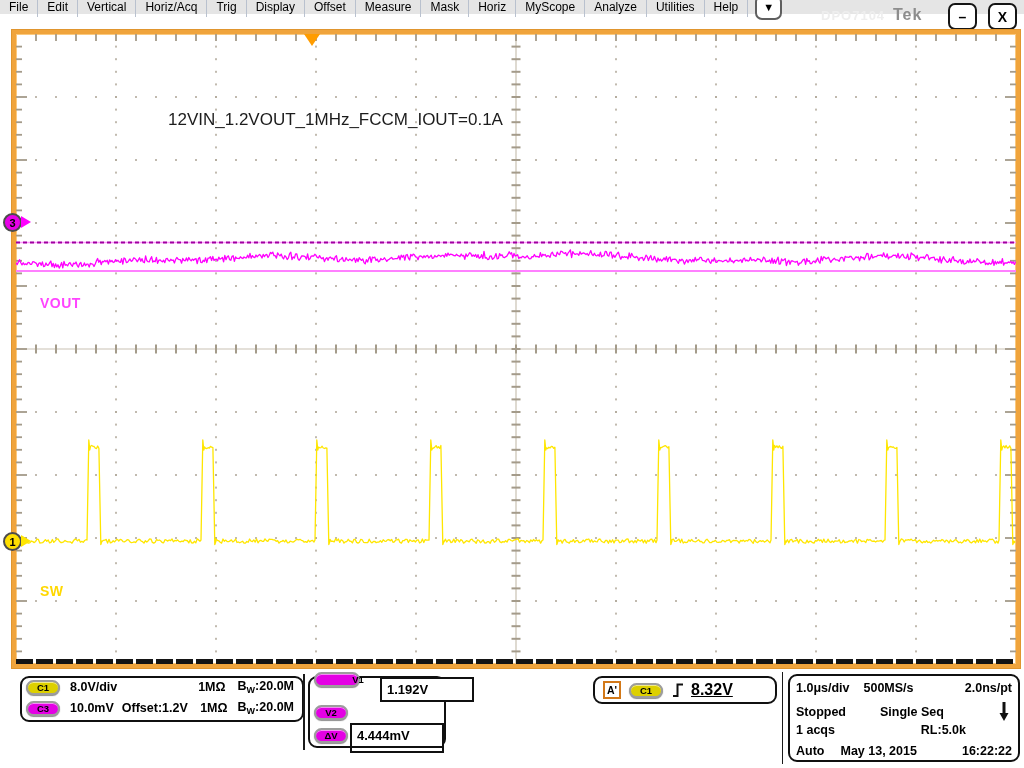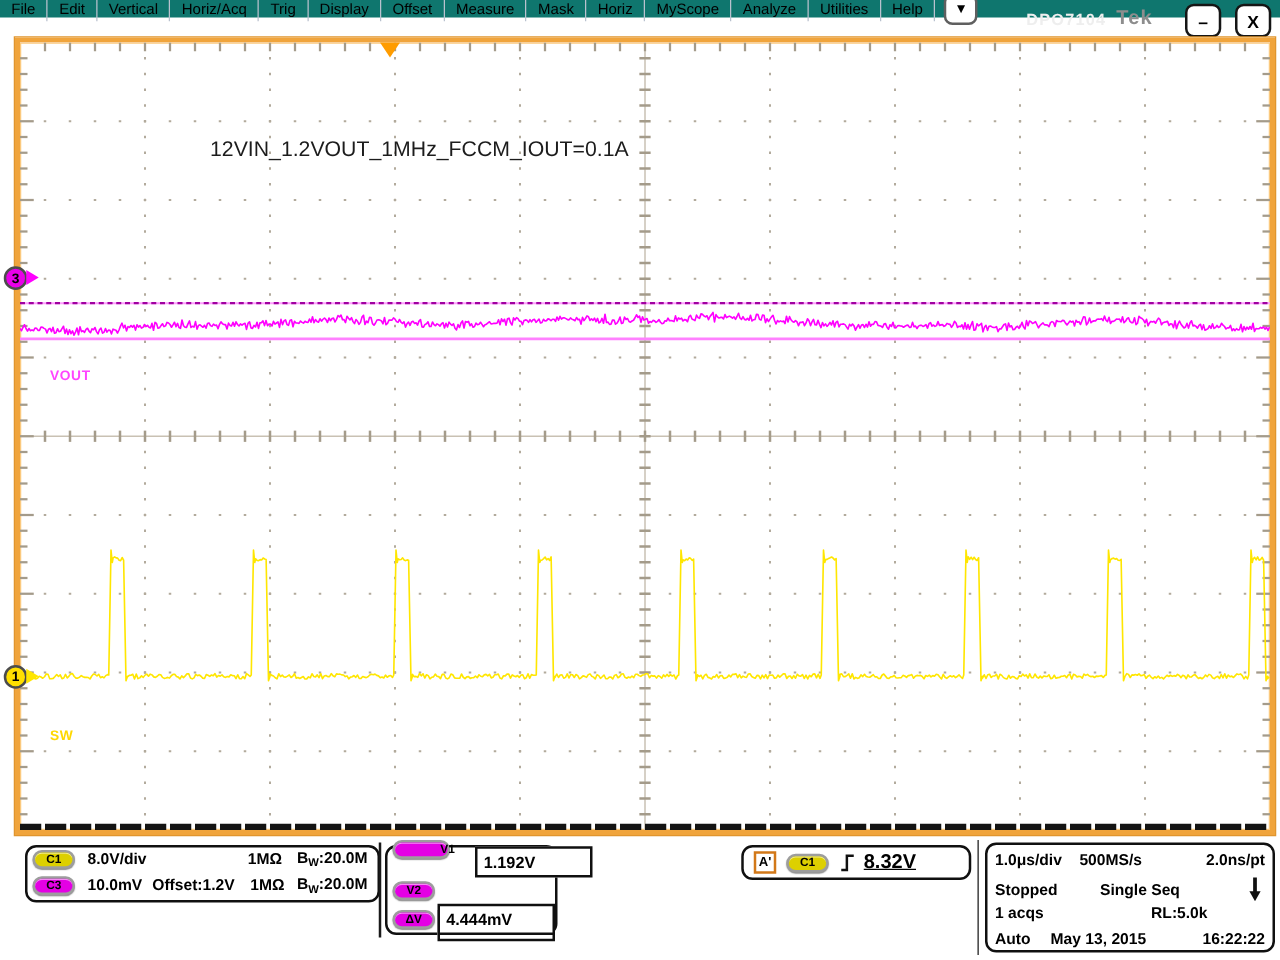--- a/index.html
+++ b/index.html
@@ -4,21 +4,21 @@
 <style>
   html,body{margin:0;padding:0;}
   body{
     width:1024px;height:768px;position:relative;overflow:hidden;
     background:#ffffff;font-family:"Liberation Sans",sans-serif;
     -webkit-font-smoothing:antialiased;
   }
   
   .menubar{
     position:absolute;left:0;top:0;width:1024px;height:14px;
-    display:flex;align-items:center;background:#0f766e;font-size:12px;color:#000;
+    display:flex;align-items:center;background:#e5e5e5;font-size:12px;color:#000;
   }
   .mi{
     padding:0 9px;height:20px;line-height:20px;white-space:nowrap;cursor:default;
     border-right:1px solid #b9c1ce;
   }
   .dd{
     margin-left:7px;width:27px;height:25px;background:#fff;
     border:2px solid #5f5f5f;border-radius:7px;font-size:11px;font-weight:bold;
     display:flex;align-items:center;justify-content:center;color:#000;padding:0;
   }
@@ -42,21 +42,21 @@
     border-left:8px solid transparent;border-right:8px solid transparent;
     border-top:12px solid #ff9c00;
   }
   
   .chmark{
     position:absolute;left:3px;width:19px;height:19px;border-radius:50%;
     box-sizing:border-box;border:2px solid #4c4c4c;font-size:11px;font-weight:bold;color:#000;
     display:flex;align-items:center;justify-content:center;z-index:5;
   }
   .charrow{position:absolute;left:21px;width:0;height:0;border-top:6px solid transparent;border-bottom:6px solid transparent;z-index:5;}
-  .wave-label{position:absolute;font-size:11px;font-weight:bold;letter-spacing:.5px;}
+  .wave-label{position:absolute;font-size:14px;font-weight:bold;letter-spacing:.5px;}
   .annotation{position:absolute;left:168px;top:110px;font-size:17px;color:#1c1c1c;}
   
   .robox{position:absolute;box-sizing:border-box;border:2px solid #101010;border-radius:9px;background:#fff;}
   .rotext{font-size:12.5px;font-weight:bold;color:#000;white-space:nowrap;}
   .pill{
     display:inline-flex;align-items:center;justify-content:center;
     width:34px;height:15px;border-radius:9px;box-sizing:border-box;
     border:2px solid #9d9d9d;font-size:9.5px;font-weight:bold;color:#000;
     box-shadow:0 1px 1px rgba(0,0,0,.45), inset 0 1px 0 rgba(255,255,255,.55);
   }

